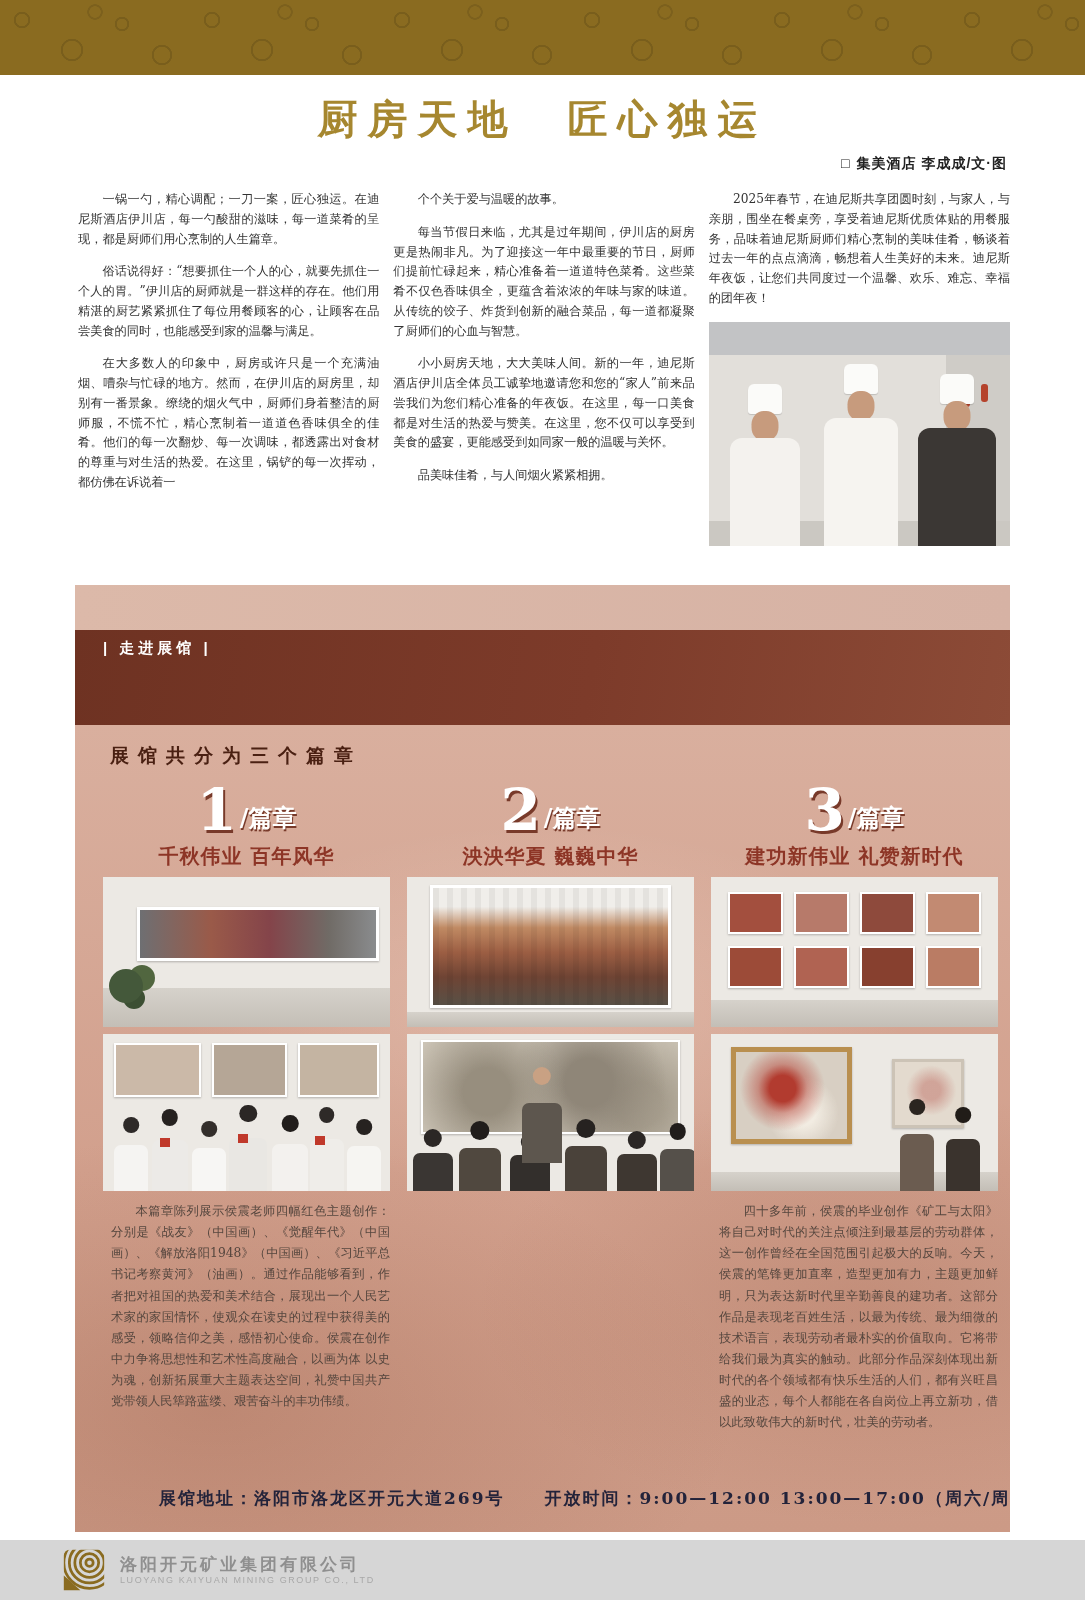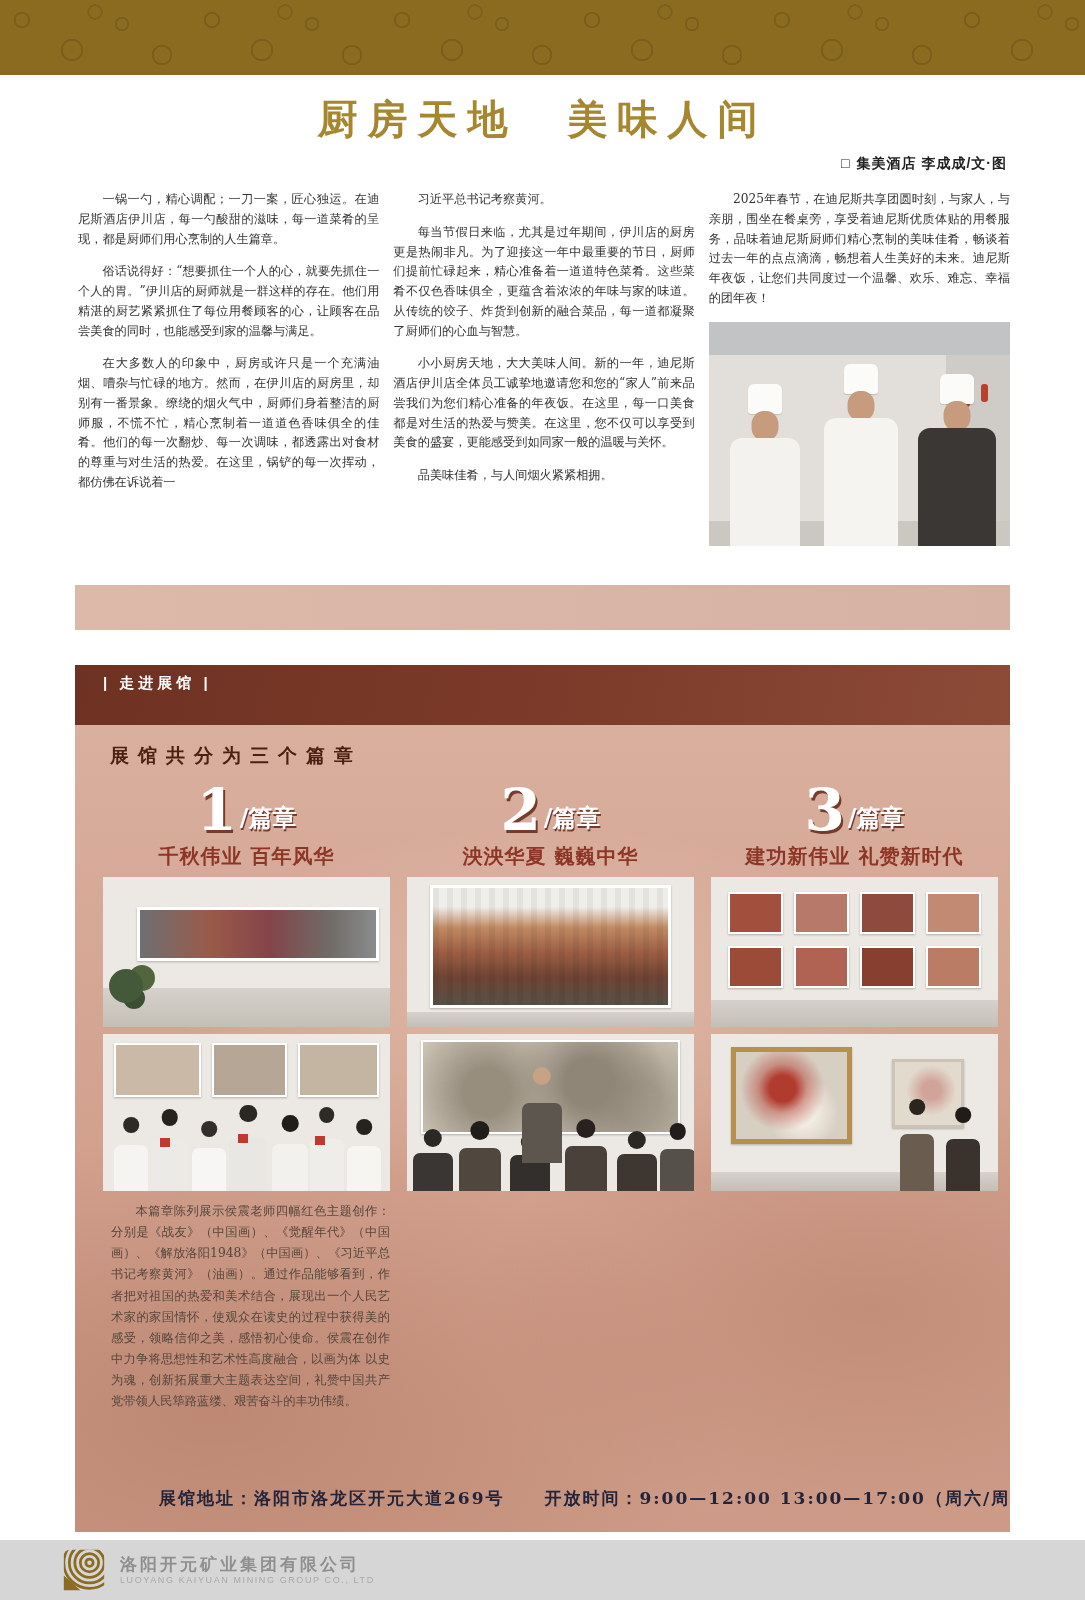--- a/index.html
+++ b/index.html
@@ -39,21 +39,21 @@
   .counter{position:absolute;bottom:0;left:0;right:0;height:11%;background:#cbc8c2;}
   .chef{position:absolute;bottom:0;}
   .chef .hat{position:absolute;top:0;left:50%;transform:translateX(-50%);width:34px;height:30px;background:#fbfbf9;border-radius:6px 6px 3px 3px;box-shadow:0 1px 1px rgba(0,0,0,.15);}
   .chef .face{position:absolute;top:27px;left:50%;transform:translateX(-50%);width:27px;height:30px;background:#c79b7d;border-radius:45%;}
   .chef .coat{position:absolute;top:54px;left:0;right:0;bottom:0;border-radius:12px 12px 0 0;}
 
   
   .museum{position:absolute;top:585px;left:75px;width:935px;height:947px;overflow:hidden;}
   .m-strip{position:absolute;top:0;left:0;right:0;height:45px;background:linear-gradient(90deg,#dcb9a9,#d6b2a4);}
   .m-banner{position:absolute;top:45px;left:0;right:0;height:95px;
-    background:linear-gradient(100deg,#6e3222 0%,#7d3b2a 55%,#8c4b37 100%);color:#fff;margin-top:35px;}
+    background:linear-gradient(100deg,#6e3222 0%,#7d3b2a 55%,#8c4b37 100%);color:#fff;}
   .m-kicker{position:absolute;top:9px;left:28px;font-size:15px;letter-spacing:4px;font-weight:700;
     font-family:"Liberation Sans",sans-serif;}
   .m-titlerow{position:absolute;bottom:8px;left:26px;white-space:nowrap;}
   .m-title-cn{font-size:45px;font-weight:700;letter-spacing:4px;text-shadow:1px 2px 2px rgba(0,0,0,.35);}
   .m-title-en{font-size:35px;font-weight:700;letter-spacing:2px;margin-left:12px;
     font-family:"Liberation Sans",sans-serif;text-shadow:1px 2px 2px rgba(0,0,0,.35);}
   .m-body{position:absolute;top:140px;left:0;right:0;bottom:0;
     background:
       radial-gradient(90% 55% at 15% 85%, rgba(146,84,60,.28), transparent 62%),
       radial-gradient(70% 45% at 85% 72%, rgba(146,84,60,.22), transparent 60%),
@@ -93,34 +93,34 @@
   .company-cn{color:#8f8f8f;font-size:17px;font-weight:700;letter-spacing:3px;}
   .company-en{color:#a8a8a8;font-size:9px;letter-spacing:1.6px;font-family:"Liberation Sans",sans-serif;}
 </style>
 </head>
 <body>
 
 <div class="page">
 
   <div class="top-band"></div>
 
-  <h1 class="main-title">厨房天地　美味人间</h1>
+  <h1 class="main-title">厨房天地　匠心独运</h1>
 
   <div class="byline">
     <span class="bbox">□</span><span>集美酒店 李成成/文·图</span>
   </div>
 
   <div class="article">
     <div class="acol">
       <p>一锅一勺，精心调配；一刀一案，匠心独运。在迪尼斯酒店伊川店，每一勺酸甜的滋味，每一道菜肴的呈现，都是厨师们用心烹制的人生篇章。</p>
       <p>俗话说得好：“想要抓住一个人的心，就要先抓住一个人的胃。”伊川店的厨师就是一群这样的存在。他们用精湛的厨艺紧紧抓住了每位用餐顾客的心，让顾客在品尝美食的同时，也能感受到家的温馨与满足。</p>
       <p>在大多数人的印象中，厨房或许只是一个充满油烟、嘈杂与忙碌的地方。然而，在伊川店的厨房里，却别有一番景象。缭绕的烟火气中，厨师们身着整洁的厨师服，不慌不忙，精心烹制着一道道色香味俱全的佳肴。他们的每一次翻炒、每一次调味，都透露出对食材的尊重与对生活的热爱。在这里，锅铲的每一次挥动，都仿佛在诉说着一</p>
     </div>
     <div class="acol">
-      <p>习近平总书记考察黄河。</p>
+      <p>个个关于爱与温暖的故事。</p>
       <p>每当节假日来临，尤其是过年期间，伊川店的厨房更是热闹非凡。为了迎接这一年中最重要的节日，厨师们提前忙碌起来，精心准备着一道道特色菜肴。这些菜肴不仅色香味俱全，更蕴含着浓浓的年味与家的味道。从传统的饺子、炸货到创新的融合菜品，每一道都凝聚了厨师们的心血与智慧。</p>
       <p>小小厨房天地，大大美味人间。新的一年，迪尼斯酒店伊川店全体员工诚挚地邀请您和您的“家人”前来品尝我们为您们精心准备的年夜饭。在这里，每一口美食都是对生活的热爱与赞美。在这里，您不仅可以享受到美食的盛宴，更能感受到如同家一般的温暖与关怀。</p>
       <p>品美味佳肴，与人间烟火紧紧相拥。</p>
     </div>
     <div class="acol">
       <p>2025年春节，在迪尼斯共享团圆时刻，与家人，与亲朋，围坐在餐桌旁，享受着迪尼斯优质体贴的用餐服务，品味着迪尼斯厨师们精心烹制的美味佳肴，畅谈着过去一年的点点滴滴，畅想着人生美好的未来。迪尼斯年夜饭，让您们共同度过一个温馨、欢乐、难忘、幸福的团年夜！</p>
 
       <div class="ph p-chefs">
         <div class="ceil"></div>
         <div class="kit-col"></div>
@@ -269,20 +269,23 @@
             <div class="frame" style="left:7%;top:8%;width:42%;height:62%;border:5px solid #b98f4f;padding:0;">
               <div style="width:100%;height:100%;background:radial-gradient(circle at 42% 42%, #b23b2f 16%, rgba(178,59,47,.45) 30%, transparent 52%),radial-gradient(circle at 60% 70%, #f2ece2 14%, transparent 40%),#d8cfc3;"></div>
             </div>
             <div class="frame" style="left:63%;top:16%;width:25%;height:44%;border:3px solid #ccc3b6;padding:0;">
               <div style="width:100%;height:100%;background:radial-gradient(circle at 55% 45%, rgba(190,110,100,.5) 18%, transparent 50%),#e3dace;"></div>
             </div>
             <div class="person" style="--h:#2b2520;--b:#6b5c50;left:66%;bottom:0;width:34px;height:92px;"></div>
             <div class="person" style="--h:#211c18;--b:#3a332d;left:82%;bottom:0;width:34px;height:84px;"></div>
           </div>
 
+          <div class="ch-text">
+            <p>四十多年前，侯震的毕业创作《矿工与太阳》将自己对时代的关注点倾注到最基层的劳动群体，这一创作曾经在全国范围引起极大的反响。今天，侯震的笔锋更加直率，造型更加有力，主题更加鲜明，只为表达新时代里辛勤善良的建功者。这部分作品是表现老百姓生活，以最为传统、最为细微的技术语言，表现劳动者最朴实的价值取向。它将带给我们最为真实的触动。此部分作品深刻体现出新时代的各个领域都有快乐生活的人们，都有兴旺昌盛的业态，每个人都能在各自岗位上再立新功，借以此致敬伟大的新时代，壮美的劳动者。</p>
+          </div>
         </div>
 
       </div>
 
       <div class="m-footer">
         <span>展馆地址：</span><span>洛阳市洛龙区开元大道269号</span><span class="sep"></span><span>开放时间：</span><span>9:00—12:00  13:00—17:00（周六/周日）</span>
       </div>
     </div>
   </div>
 

